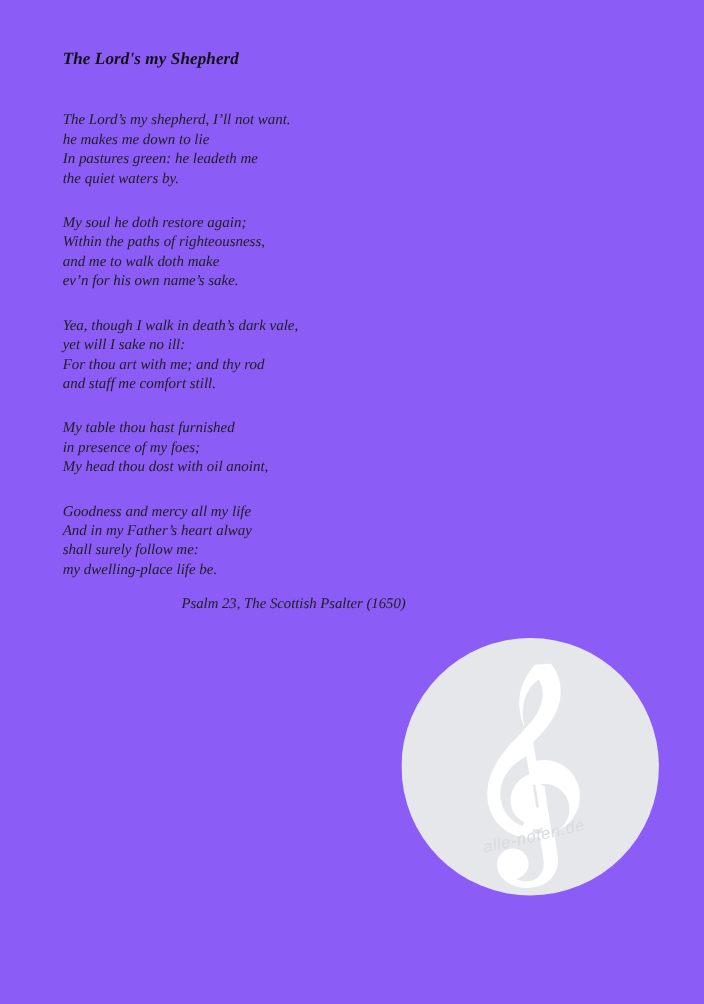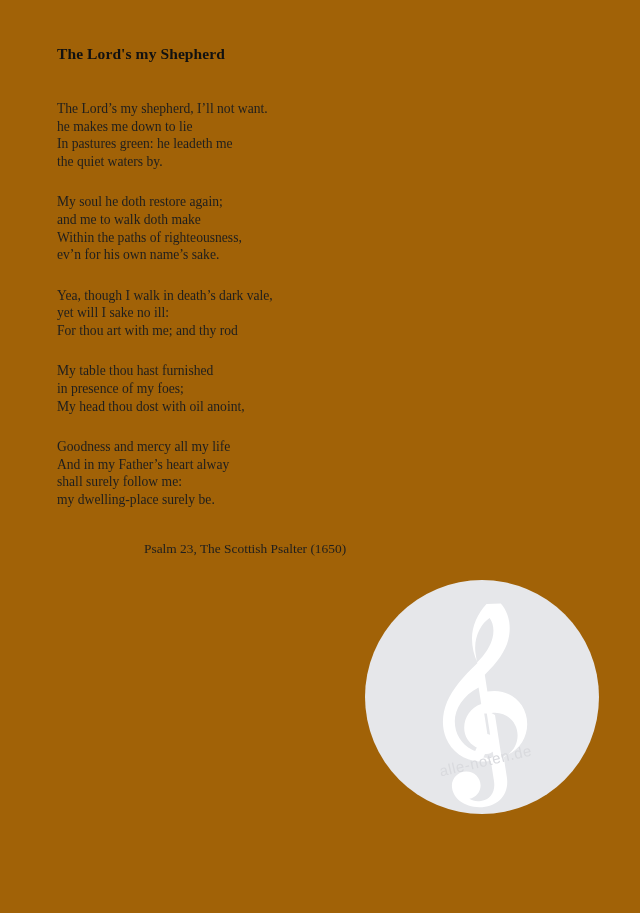--- a/index.html
+++ b/index.html
@@ -12,21 +12,22 @@
     height: 913px;
     position: relative;
     overflow: hidden;
     font-family: "Liberation Serif", serif;
     color: #1a1a1a;
   }
 
   .page {
     position: absolute;
     inset: 0;
-    background: #a16207;
+    background: #8b5cf6;
+    font-style: italic;
   }
 
   .title {
     position: absolute;
     left: 57px;
     top: 45px;
     font-family: "Liberation Serif", serif;
     font-weight: bold;
     font-size: 15.5px;
     letter-spacing: 0.1px;
@@ -48,21 +49,21 @@
   .line {
     font-family: "Liberation Serif", serif;
     font-size: 13.6px;
     line-height: 17.7px;
     color: #1e1e1e;
     white-space: pre;
   }
 
   .attribution {
     position: absolute;
-    left: 144px;
+    left: 165px;
     top: 541px;
     font-family: "Liberation Serif", serif;
     font-size: 13.4px;
     color: #1e1e1e;
   }
 
   
   .watermark {
     position: absolute;
     left: 365px;
@@ -100,42 +101,43 @@
 
     <div class="verse">
       <div class="line">The Lord’s my shepherd, I’ll not want.</div>
       <div class="line">he makes me down to lie</div>
       <div class="line">In pastures green: he leadeth me</div>
       <div class="line">the quiet waters by.</div>
     </div>
 
     <div class="verse">
       <div class="line">My soul he doth restore again;</div>
+      <div class="line">Within the paths of righteousness,</div>
       <div class="line">and me to walk doth make</div>
-      <div class="line">Within the paths of righteousness,</div>
       <div class="line">ev’n for his own name’s sake.</div>
     </div>
 
     <div class="verse">
       <div class="line">Yea, though I walk in death’s dark vale,</div>
       <div class="line">yet will I sake no ill:</div>
       <div class="line">For thou art with me; and thy rod</div>
+      <div class="line">and staff me comfort still.</div>
     </div>
 
     <div class="verse">
       <div class="line">My table thou hast furnished</div>
       <div class="line">in presence of my foes;</div>
       <div class="line">My head thou dost with oil anoint,</div>
     </div>
 
     <div class="verse">
       <div class="line">Goodness and mercy all my life</div>
       <div class="line">And in my Father’s heart alway</div>
       <div class="line">shall surely follow me:</div>
-      <div class="line">my dwelling-place surely be.</div>
+      <div class="line">my dwelling-place life be.</div>
     </div>
 
   </div>
 
   <div class="attribution">Psalm 23, The Scottish Psalter (1650)</div>
 
   <div class="watermark">
     <svg width="235" height="235" viewBox="0 0 235 235" xmlns="http://www.w3.org/2000/svg">
       <circle cx="117" cy="117" r="117" fill="#e6e7ea"></circle>
       <g fill="#ffffff">

